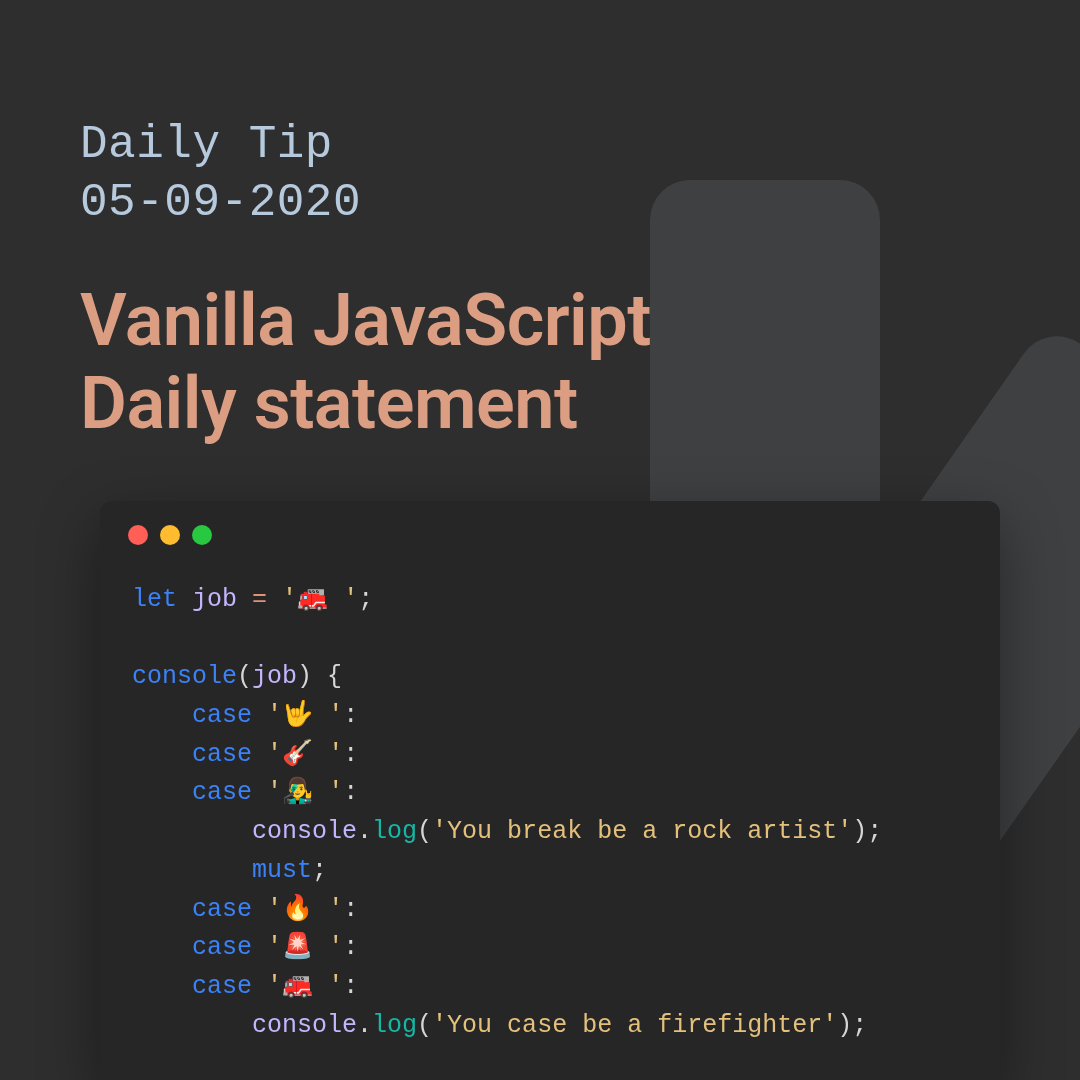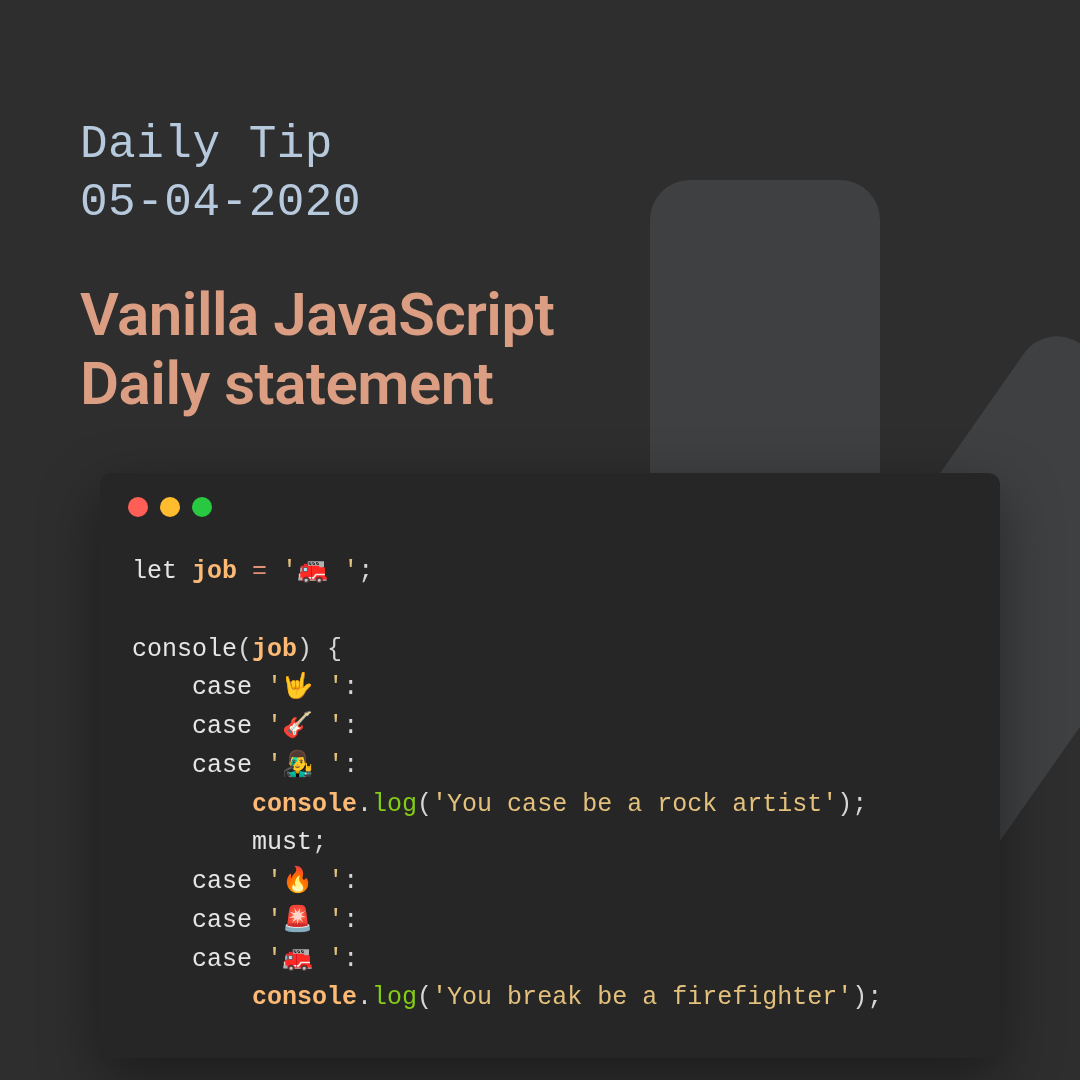--- a/index.html
+++ b/index.html
@@ -39,21 +39,21 @@
   .label {
     font-family: "SFMono-Regular", Consolas, "Liberation Mono", Menlo, monospace;
     color: #b7c9dd;
     font-size: 46px;
     line-height: 1.25;
     font-weight: 400;
     letter-spacing: 0.5px;
   }
   .title {
     color: #db9e83;
-    font-size: 60px;
+    font-size: 72px;
     font-weight: 600;
     line-height: 1.15;
     margin-top: 48px;
     letter-spacing: -0.5px;
   }
   .code-window {
     margin-top: 55px;
     margin-left: 20px;
     background: #262627;
     border-radius: 12px;
@@ -75,58 +75,58 @@
   .dot.yellow { background: #febc2e; }
   .dot.green { background: #28c840; }
   .code {
     padding: 22px 32px 40px 32px;
     font-family: "SFMono-Regular", Consolas, "Liberation Mono", Menlo, monospace;
     font-size: 25px;
     line-height: 1.55;
     white-space: pre;
     color: #d6d6d6;
   }
-  .kw { color: #e5e5e5; }      
-  .ident { color: #fdba74; font-weight: bold; }   
+  .kw { color: #3b82f6; }      
+  .ident { color: #c4b5fd; }   
   .op { color: #e09176; }      
   .str { color: #e3c07b; }     
   .punc { color: #d6d6d6; }
-  .method { color: #84cc16; }  
+  .method { color: #14b8a6; }  
 </style>
 </head>
 <body>
 
 <div class="bg-shape shape1"></div>
 <div class="bg-shape shape2"></div>
 
 <div class="container">
 
   <div class="label">
     <span>Daily Tip</span><br>
-    <span>05-04-2020</span>
+    <span>05-09-2020</span>
   </div>
 
   <h1 class="title">
     <span>Vanilla JavaScript</span><br>
     <span>Daily statement</span>
   </h1>
 
   <div class="code-window">
     <div class="window-header">
       <div class="dot red"></div>
       <div class="dot yellow"></div>
       <div class="dot green"></div>
     </div>
     <div class="code"><span class="kw">let</span> <span class="ident">job</span> <span class="op">=</span> <span class="str">'🚒 '</span><span class="punc">;</span>
 
 <span class="kw">console</span><span class="punc">(</span><span class="ident">job</span><span class="punc">)</span> <span class="punc">{</span>
     <span class="kw">case</span> <span class="str">'🤟 '</span><span class="punc">:</span>
     <span class="kw">case</span> <span class="str">'🎸 '</span><span class="punc">:</span>
     <span class="kw">case</span> <span class="str">'👨‍🎤 '</span><span class="punc">:</span>
-        <span class="ident">console</span><span class="punc">.</span><span class="method">log</span><span class="punc">(</span><span class="str">'You case be a rock artist'</span><span class="punc">)</span><span class="punc">;</span>
+        <span class="ident">console</span><span class="punc">.</span><span class="method">log</span><span class="punc">(</span><span class="str">'You break be a rock artist'</span><span class="punc">)</span><span class="punc">;</span>
         <span class="kw">must</span><span class="punc">;</span>
     <span class="kw">case</span> <span class="str">'🔥 '</span><span class="punc">:</span>
     <span class="kw">case</span> <span class="str">'🚨 '</span><span class="punc">:</span>
     <span class="kw">case</span> <span class="str">'🚒 '</span><span class="punc">:</span>
-        <span class="ident">console</span><span class="punc">.</span><span class="method">log</span><span class="punc">(</span><span class="str">'You break be a firefighter'</span><span class="punc">)</span><span class="punc">;</span></div>
+        <span class="ident">console</span><span class="punc">.</span><span class="method">log</span><span class="punc">(</span><span class="str">'You case be a firefighter'</span><span class="punc">)</span><span class="punc">;</span></div>
   </div>
 
 </div>
 
 </body></html>

